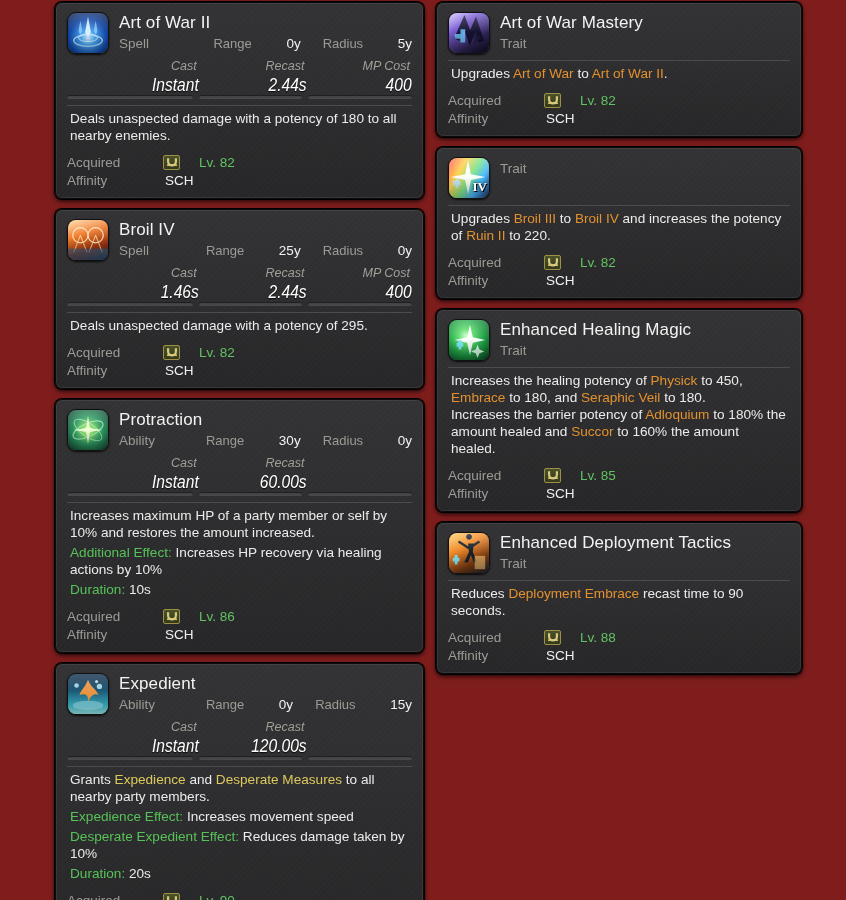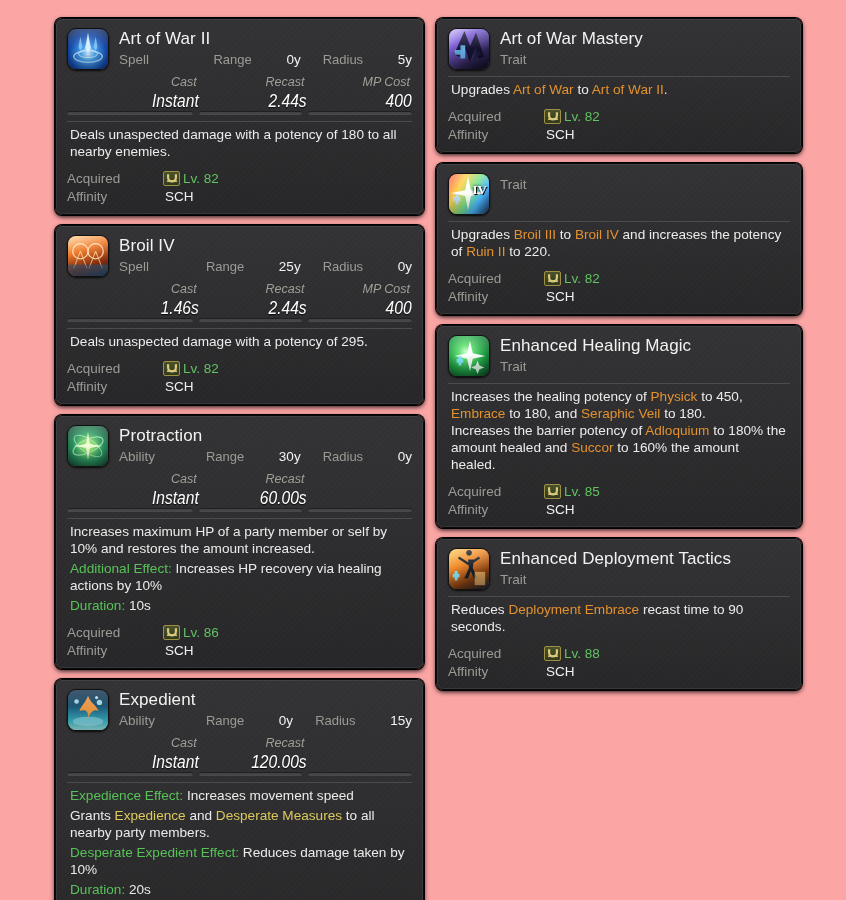--- a/index.html
+++ b/index.html
@@ -5,22 +5,22 @@
   * { box-sizing: border-box; margin: 0; padding: 0; }
   html, body {
     width: 846px; height: 900px;
     background: #000000;
     font-family: "Liberation Sans", sans-serif;
     overflow: hidden;
   }
   .page {
     position: relative;
     width: 846px; height: 900px;
-    background: #fca5a5;
-    padding: 18px 0 0 0;
+    background: #7f1d1d;
+    padding: 2px 0 0 0;
   }
   .columns { display: flex; gap: 12px; padding-left: 55px; }
   .col { display: flex; flex-direction: column; gap: 10px; }
   .col-left  { width: 369px; }
   .col-right { width: 366px; }
 
   
   .card {
     position: relative;
     background:
@@ -45,21 +45,21 @@
     border: 1px solid #111;
     box-shadow: inset 0 0 0 1px rgba(255,255,255,0.16), 0 1px 2px rgba(0,0,0,.8);
     position: relative;
     overflow: hidden;
   }
   .ico::after{
     content:""; position:absolute; inset:0; border-radius:8px;
     background: linear-gradient(180deg, rgba(255,255,255,.22), rgba(255,255,255,0) 48%, rgba(0,0,0,.25));
   }
   .ico .gl { position:absolute; inset:0; }
-  .ico .sub { position:absolute; right:2px; bottom:16px; font: 700 13px "Liberation Serif", serif;
+  .ico .sub { position:absolute; right:2px; bottom:3px; font: 700 13px "Liberation Serif", serif;
               color:#fff; text-shadow: 0 0 3px #000, 1px 1px 0 #000; z-index:3;text-align:center; }
 
   .head-text { flex: 1 1 auto; min-width: 0; padding-top: 1px; }
   .name { font-size: 17px; color: #f2f2f2; line-height: 20px; letter-spacing: .1px; }
   .sub-row { display: flex; align-items: baseline; margin-top: 3px; }
   .kind { font-size: 13.5px; color: #9b9b96; flex: 1 1 auto; }
   .rr { font-size: 13px; color: #9b9b96; white-space: nowrap; }
   .rr b { color: #f2f2f2; font-weight: 400; font-size: 13.5px; margin-left: 31px; }
   .rr.range { margin-right: 22px; }
 
@@ -89,21 +89,21 @@
   .desc { font-size: 13.6px; line-height: 17px; color: #ebebeb; }
   .desc .orange { color: #e3912e; }
   .desc .gold   { color: #ddc95d; }
   .desc .green  { color: #57c257; }
   .desc p { margin: 3px; }
 
   
   .meta { margin-top: 9px; }
   .meta-row { display: flex; align-items: center; height: 18px; }
   .meta-key { width: 96px; font-size: 13.5px; color: #9b9b96; }
-  .meta-val { font-size: 13.5px; color: #f0f0f0; display: flex; align-items: flex-start; gap: 3px; }
+  .meta-val { font-size: 13.5px; color: #f0f0f0; display: flex; align-items: flex-start; gap: 19px; }
   .lvl { color: #61c261; font-size: 13.5px; }
   .job-ico {
     width: 17px; height: 15px; border-radius: 2px;
     background: linear-gradient(180deg,#4a5229,#343a1c);
     border: 1px solid #9d9045;
     display: inline-flex; align-items: center; justify-content: center;
     position: relative;
   }
   .job-ico svg { display:block; }
   .aff { padding-left: 2px; }
@@ -368,22 +368,22 @@
         <div class="c c3"></div>
       </div>
       <div class="bars">
         <div class="bar b1"></div>
         <div class="bar b2"></div>
         <div class="bar b3"></div>
       </div>
     </div>
     <hr class="sep">
     <div class="desc">
+            <p><span>Grants </span><span class="gold">Expedience</span><span> and </span><span class="gold">Desperate Measures</span><span> to all nearby party members.</span></p>
             <p><span class="green">Expedience Effect:</span><span> Increases movement speed</span></p>
-            <p><span>Grants </span><span class="gold">Expedience</span><span> and </span><span class="gold">Desperate Measures</span><span> to all nearby party members.</span></p>
             <p><span class="green">Desperate Expedient Effect:</span><span> Reduces damage taken by 10%</span></p>
             <p><span class="green">Duration:</span><span> 20s</span></p>
           </div>
 
     <div class="meta">
       <div class="meta-row">
         <span class="meta-key">Acquired</span>
         <span class="meta-val">
           <span class="job-ico">
                   <svg width="12" height="10" viewBox="0 0 12 10">

